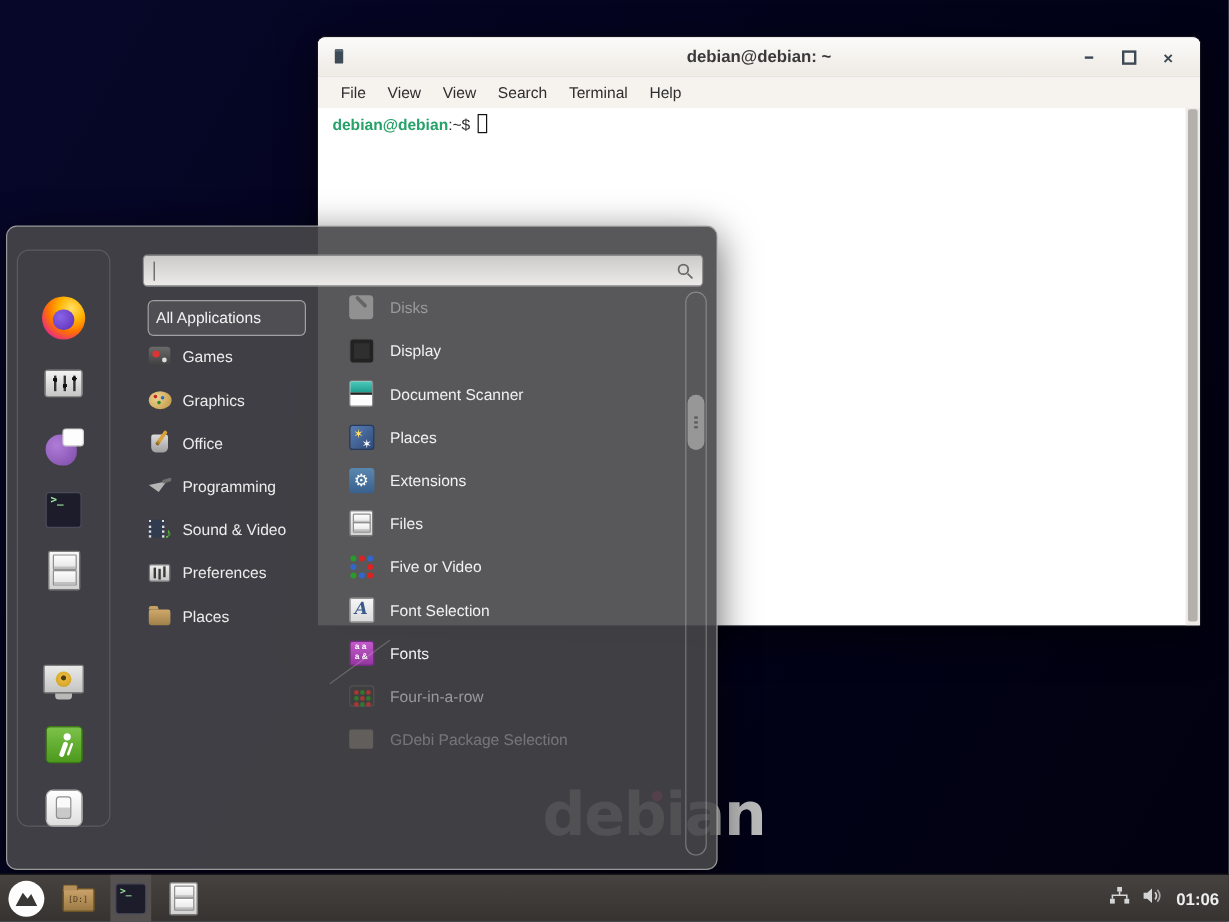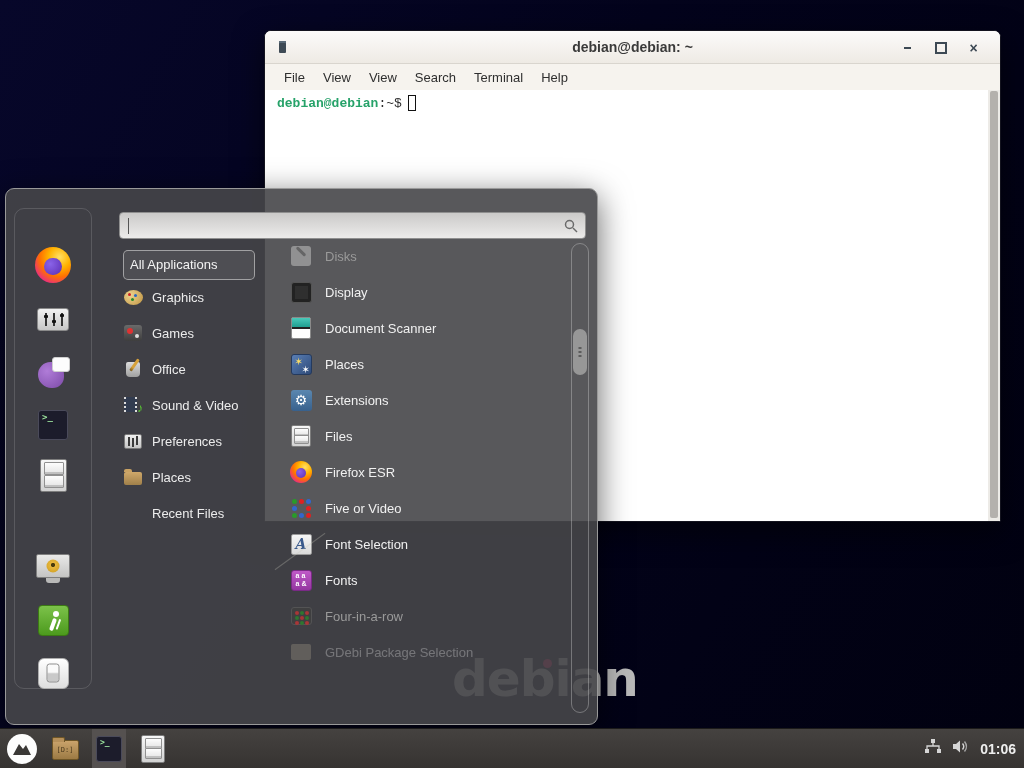--- a/index.html
+++ b/index.html
@@ -24,21 +24,21 @@
     font-size:14px; font-weight:bold; color:#3a3a3a; }
   .window-controls { position:absolute; right:10px; top:0; height:33px; display:flex; align-items:center; }
   .wc { width:33px; height:24px; display:flex; align-items:center; justify-content:center; }
   .wc-min::after { content:""; width:7px; height:2px; background:#3d4954; }
   .wc-max::after { content:""; width:8px; height:8px; border:2px solid #3d4954; }
   .wc-close { color:#3d4954; font-size:14px; font-weight:bold; line-height:1; }
   .menubar { height:26px; background:#f6f3ee; display:flex; align-items:center; padding-left:10px;
     font-size:13px; color:#2f2f2f; }
   .menubar-item { padding:3px 9px; }
   .term-body { position:relative; height:431px; background:#fff;
-    font-family:Liberation Mono, monospace; font-size:13px; }
+    font-family:Liberation Sans, sans-serif; font-size:13px; }
   .term-line { position:absolute; left:12px; top:5px; display:flex; align-items:center; }
   .prompt-user { color:#26a269; font-weight:bold; }
   .prompt-path { color:#2d2d2d; }
   .term-cursor { display:inline-block; width:8px; height:16px; border:1px solid #111; margin-left:6px; }
   .term-scrollbar { position:absolute; right:0; top:0; bottom:0; width:12px; background:#edebe7; }
   .term-thumb { position:absolute; left:2px; right:2px; top:1px; bottom:3px; background:#b4b1ad; border-radius:2px; }
 
   
   .app-menu { position:absolute; left:5px; top:188px; width:593px; height:537px; z-index:3;
     background:rgba(70,70,73,0.9); border:1px solid #999; border-radius:9px;
@@ -317,55 +317,56 @@
           <line x1="9" y1="9" x2="13" y2="13" stroke="#6a6a6a" stroke-width="1.5"></line>
         </svg>
     </span>
   </div>
 
   <div class="all-apps-btn">All Applications</div>
 
   <div class="categories">
     <div class="cat-item">
         <span class="cat-icon">
+          <span class="ci-games"></span>
+        </span>
+        <span class="cat-label">Games</span>
+      </div>
+    <div class="cat-item">
+        <span class="cat-icon">
           <span class="ci-graphics"></span>
         </span>
         <span class="cat-label">Graphics</span>
-      </div>
-    <div class="cat-item">
-        <span class="cat-icon">
-          <span class="ci-games"></span>
-        </span>
-        <span class="cat-label">Games</span>
       </div>
     <div class="cat-item">
         <span class="cat-icon">
           <span class="ci-office"></span>
         </span>
         <span class="cat-label">Office</span>
       </div>
     <div class="cat-item">
+        <span class="cat-icon ci-programming"></span>
+        <span class="cat-label">Programming</span>
+      </div>
+    <div class="cat-item">
         <span class="cat-icon ci-soundvideo"></span>
         <span class="cat-label">Sound &amp; Video</span>
       </div>
     <div class="cat-item">
         <span class="cat-icon">
           <span class="ci-preferences"></span>
         </span>
         <span class="cat-label">Preferences</span>
       </div>
     <div class="cat-item">
         <span class="cat-icon">
           <span class="ci-places"></span>
         </span>
         <span class="cat-label">Places</span>
       </div>
-    <div class="cat-item no-icon">
-        <span class="cat-label">Recent Files</span>
-      </div>
   </div>
 
   <div class="apps">
     <div class="app-item dim">
         <span class="app-icon">
           <span class="ai-disks"></span>
         </span>
         <span class="app-label">Disks</span>
       </div>
     <div class="app-item">
@@ -390,26 +391,20 @@
         <span class="app-icon">
           <span class="ai-extensions">⚙</span>
         </span>
         <span class="app-label">Extensions</span>
       </div>
     <div class="app-item">
         <span class="app-icon">
           <span class="ai icon-cabinet"></span>
         </span>
         <span class="app-label">Files</span>
-      </div>
-    <div class="app-item">
-        <span class="app-icon">
-          <span class="ai icon-firefox"></span>
-        </span>
-        <span class="app-label">Firefox ESR</span>
       </div>
     <div class="app-item">
         <span class="app-icon ai-fiveormore"></span>
         <span class="app-label">Five or Video</span>
       </div>
     <div class="app-item">
         <span class="app-icon">
           <span class="ai-fontselection">A</span>
         </span>
         <span class="app-label">Font Selection</span>

